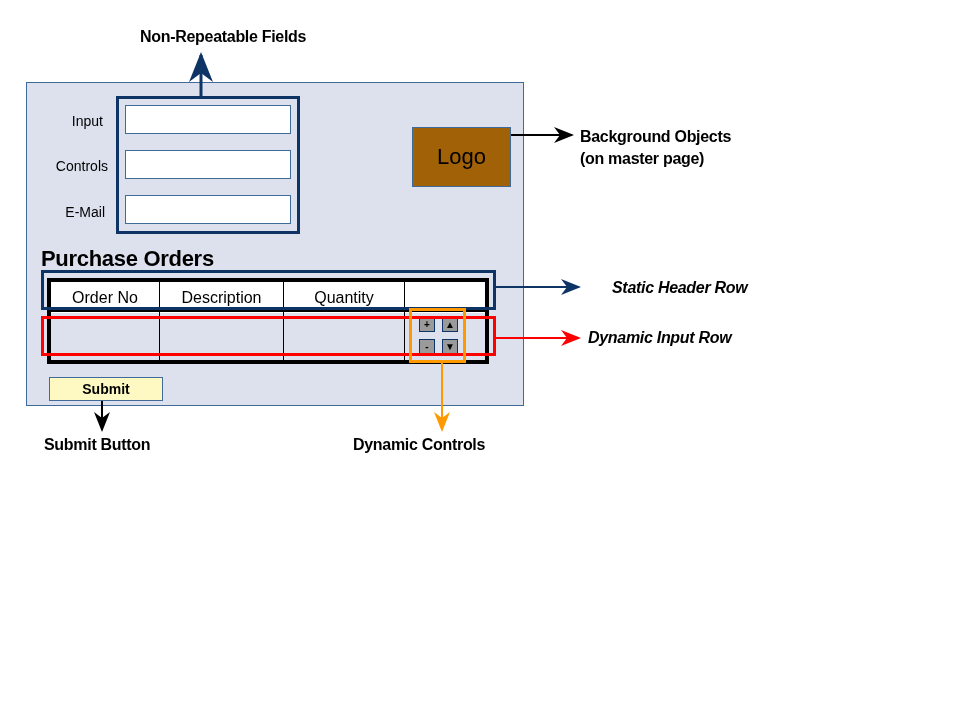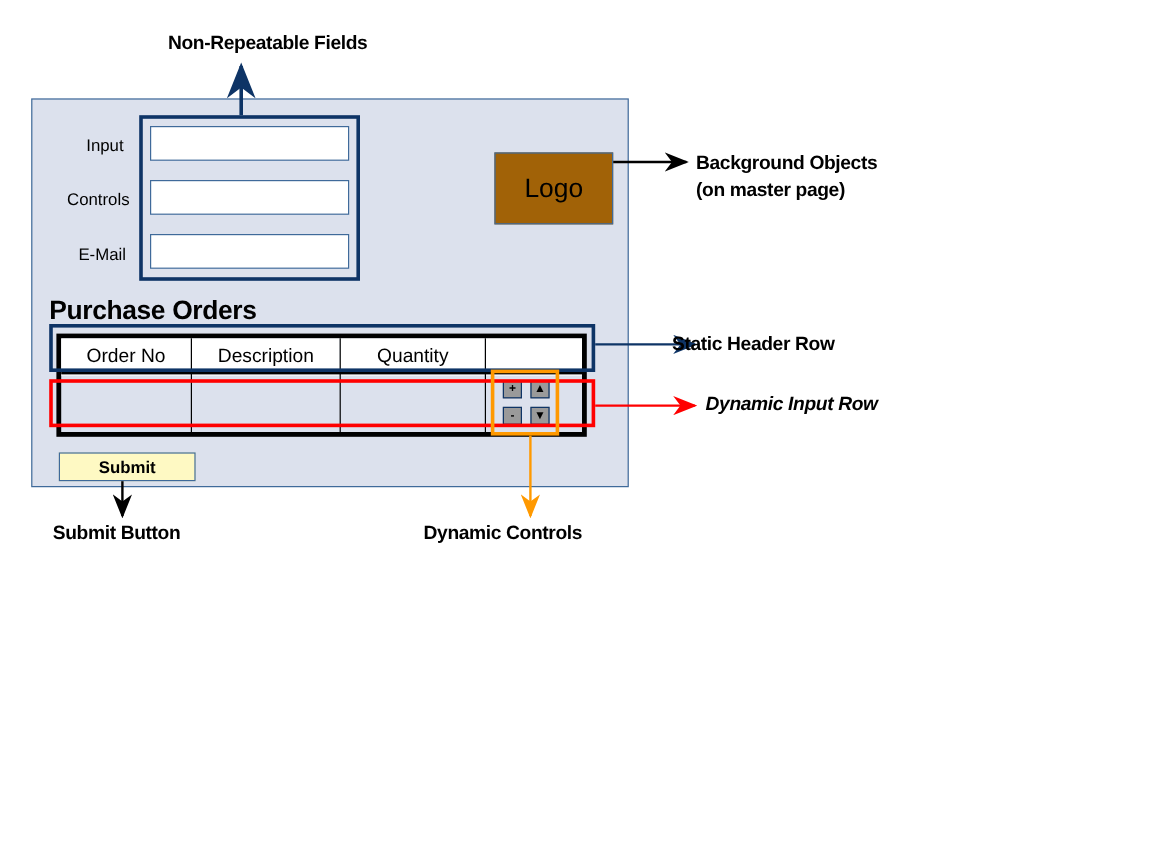--- a/index.html
+++ b/index.html
@@ -87,16 +87,16 @@
   <line x1="511" y1="135" x2="572" y2="135" stroke="#000" stroke-width="2" marker-end="url(#mk-black)"></line>
   <line x1="496" y1="287" x2="579" y2="287" stroke="#0e3466" stroke-width="2" marker-end="url(#mk-navy)"></line>
   <line x1="496" y1="338" x2="579" y2="338" stroke="#ff0000" stroke-width="2" marker-end="url(#mk-red)"></line>
   <line x1="442" y1="363" x2="442" y2="430" stroke="#ff9900" stroke-width="2" marker-end="url(#mk-orange)"></line>
   <line x1="102" y1="401" x2="102" y2="430" stroke="#000" stroke-width="2" marker-end="url(#mk-black)"></line>
 </svg>
 
 <div class="abs ann" style="left:104px;top:26px;margin-left:36px;">Non-Repeatable Fields</div>
 <div class="abs ann" style="left:580px;top:126px;">Background Objects</div>
 <div class="abs ann" style="left:580px;top:148px;">(on master page)</div>
-<div class="abs ann" style="left:560px;top:277px;">Static Header Row</div>
+<div class="abs ann" style="left:612px;top:277px;font-style:italic;">Static Header Row</div>
 <div class="abs ann" style="left:588px;top:327px;font-style:italic;">Dynamic Input Row</div>
 <div class="abs ann" style="left:44px;top:434px;">Submit Button</div>
 <div class="abs ann" style="left:353px;top:434px;">Dynamic Controls</div>
 
 </body></html>

